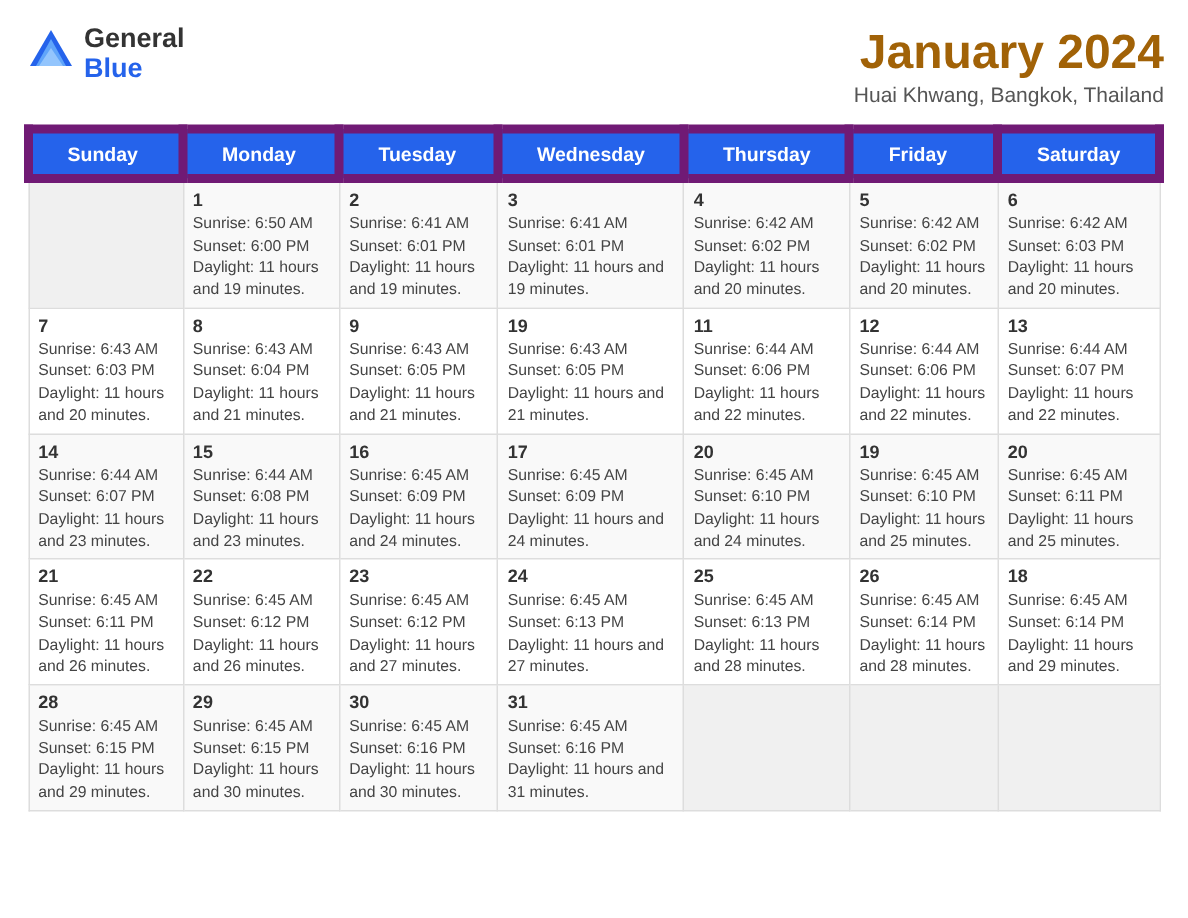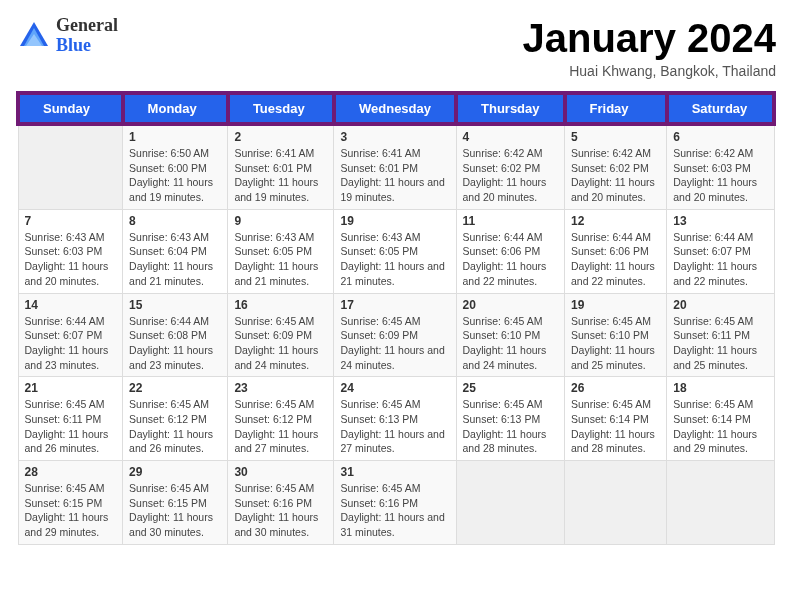--- a/index.html
+++ b/index.html
@@ -11,59 +11,56 @@
       padding: 16px;
     }
     .header {
       display: flex;
       justify-content: space-between;
       align-items: flex-start;
       margin-bottom: 12px;
     }
     .logo {
       display: flex;
-      align-items: center;
       gap: 4px;
-      font-family: Liberation Serif, serif;
     }
     .logo-text {
       font-size: 18px;
       font-weight: bold;
       line-height: 1.1;
     }
     .logo-general { color: #333; }
     .logo-blue { color: #2563eb; }
     .logo-icon {
       width: 36px;
       height: 36px;
     }
     .title-block { text-align: right; }
     .month-title {
-      font-size: 40px;
+      font-size: 32px;
       font-weight: bold;
-      color: #000000;
-      text-align: center;
+      color: #a16207;
     }
     .location {
       font-size: 14px;
       color: #555;
       margin-top: 2px;
     }
     table {
       width: 100%;
       border-collapse: collapse;
     }
     thead tr th {
       background-color: #2563eb;
       color: #fff;
       text-align: left;
       padding: 6px 23px;
       font-size: 13px;
       font-weight: bold;
-      border: 4px solid #701a75;
+      border: 6px solid #701a75;
     }
     tbody tr td {
       border: 1px solid #ddd;
       vertical-align: top;
       padding: 4px 6px;
       width: calc(100% / 7);
       min-height: 80px;
       font-size: 11px;
       color: #333;
       background: #fff;

